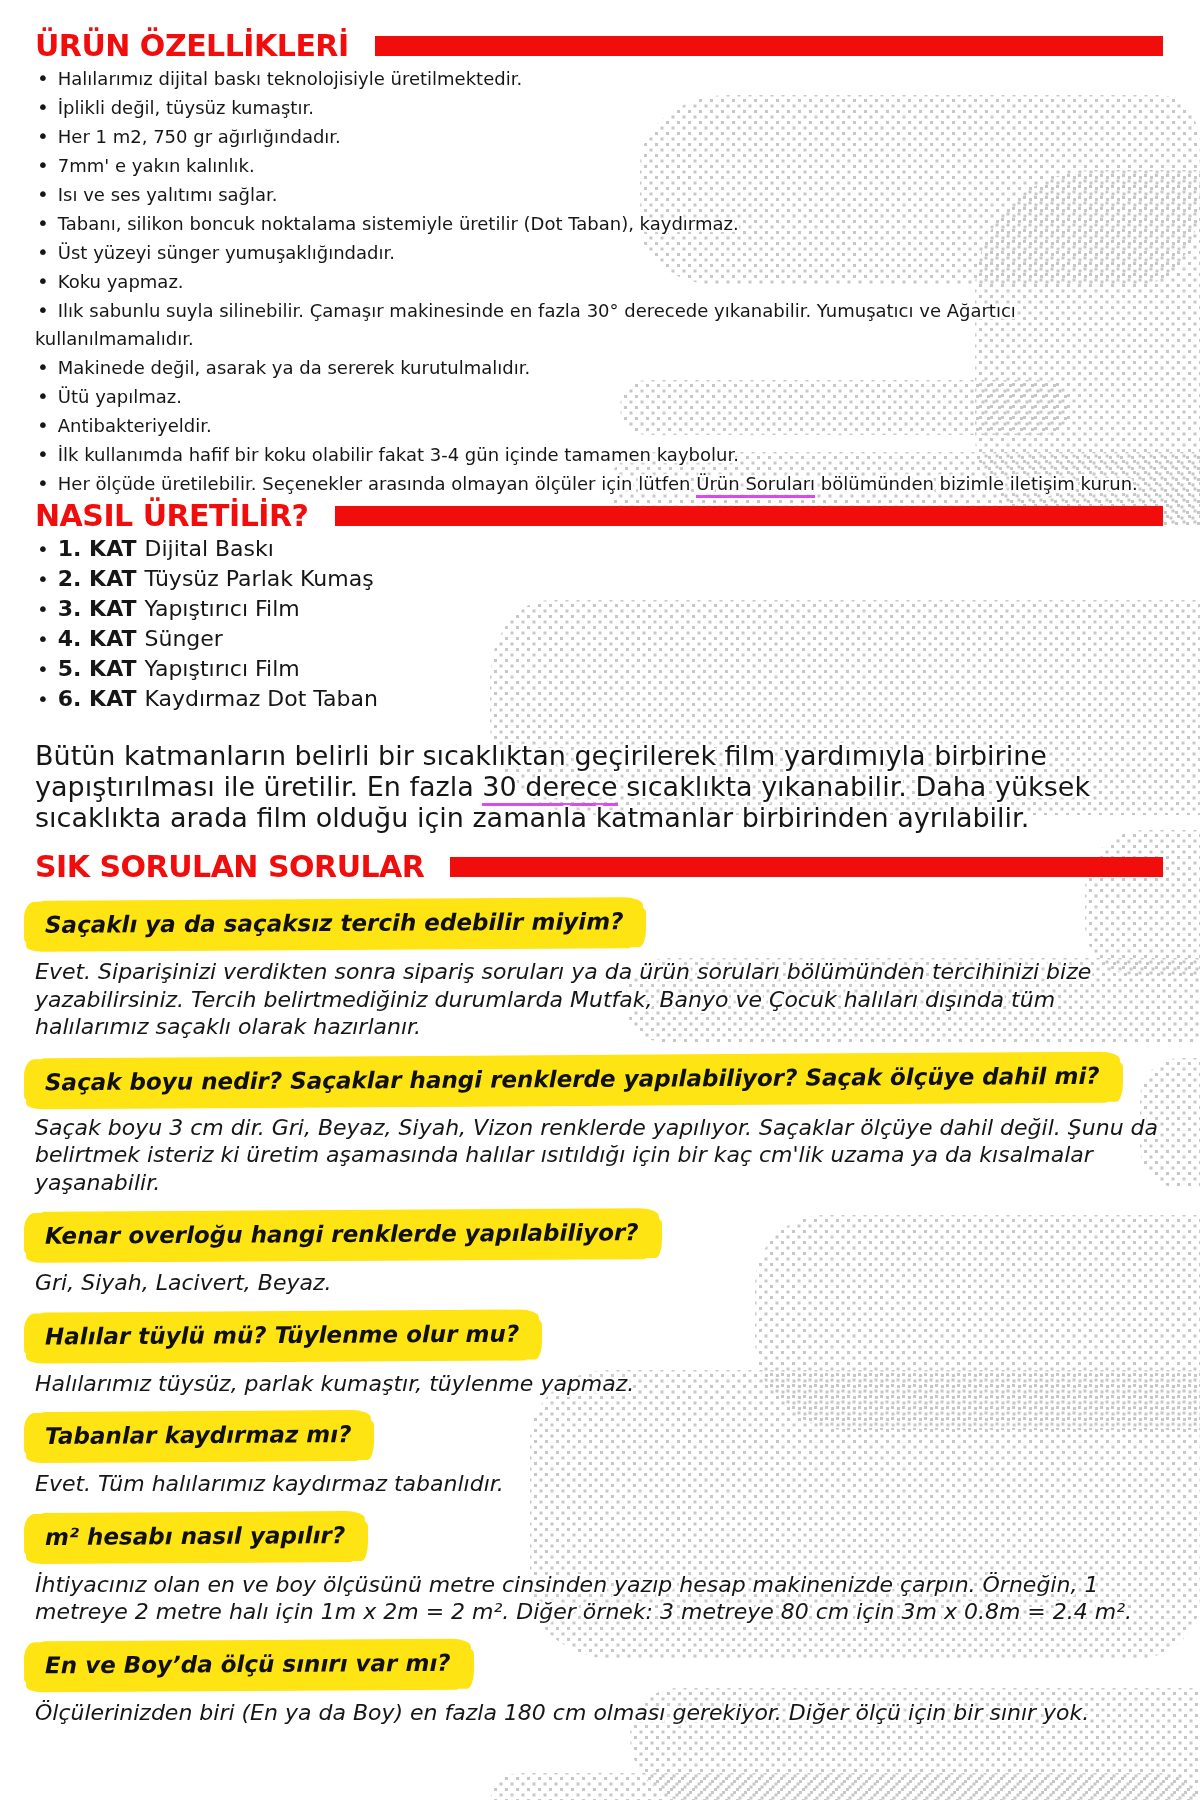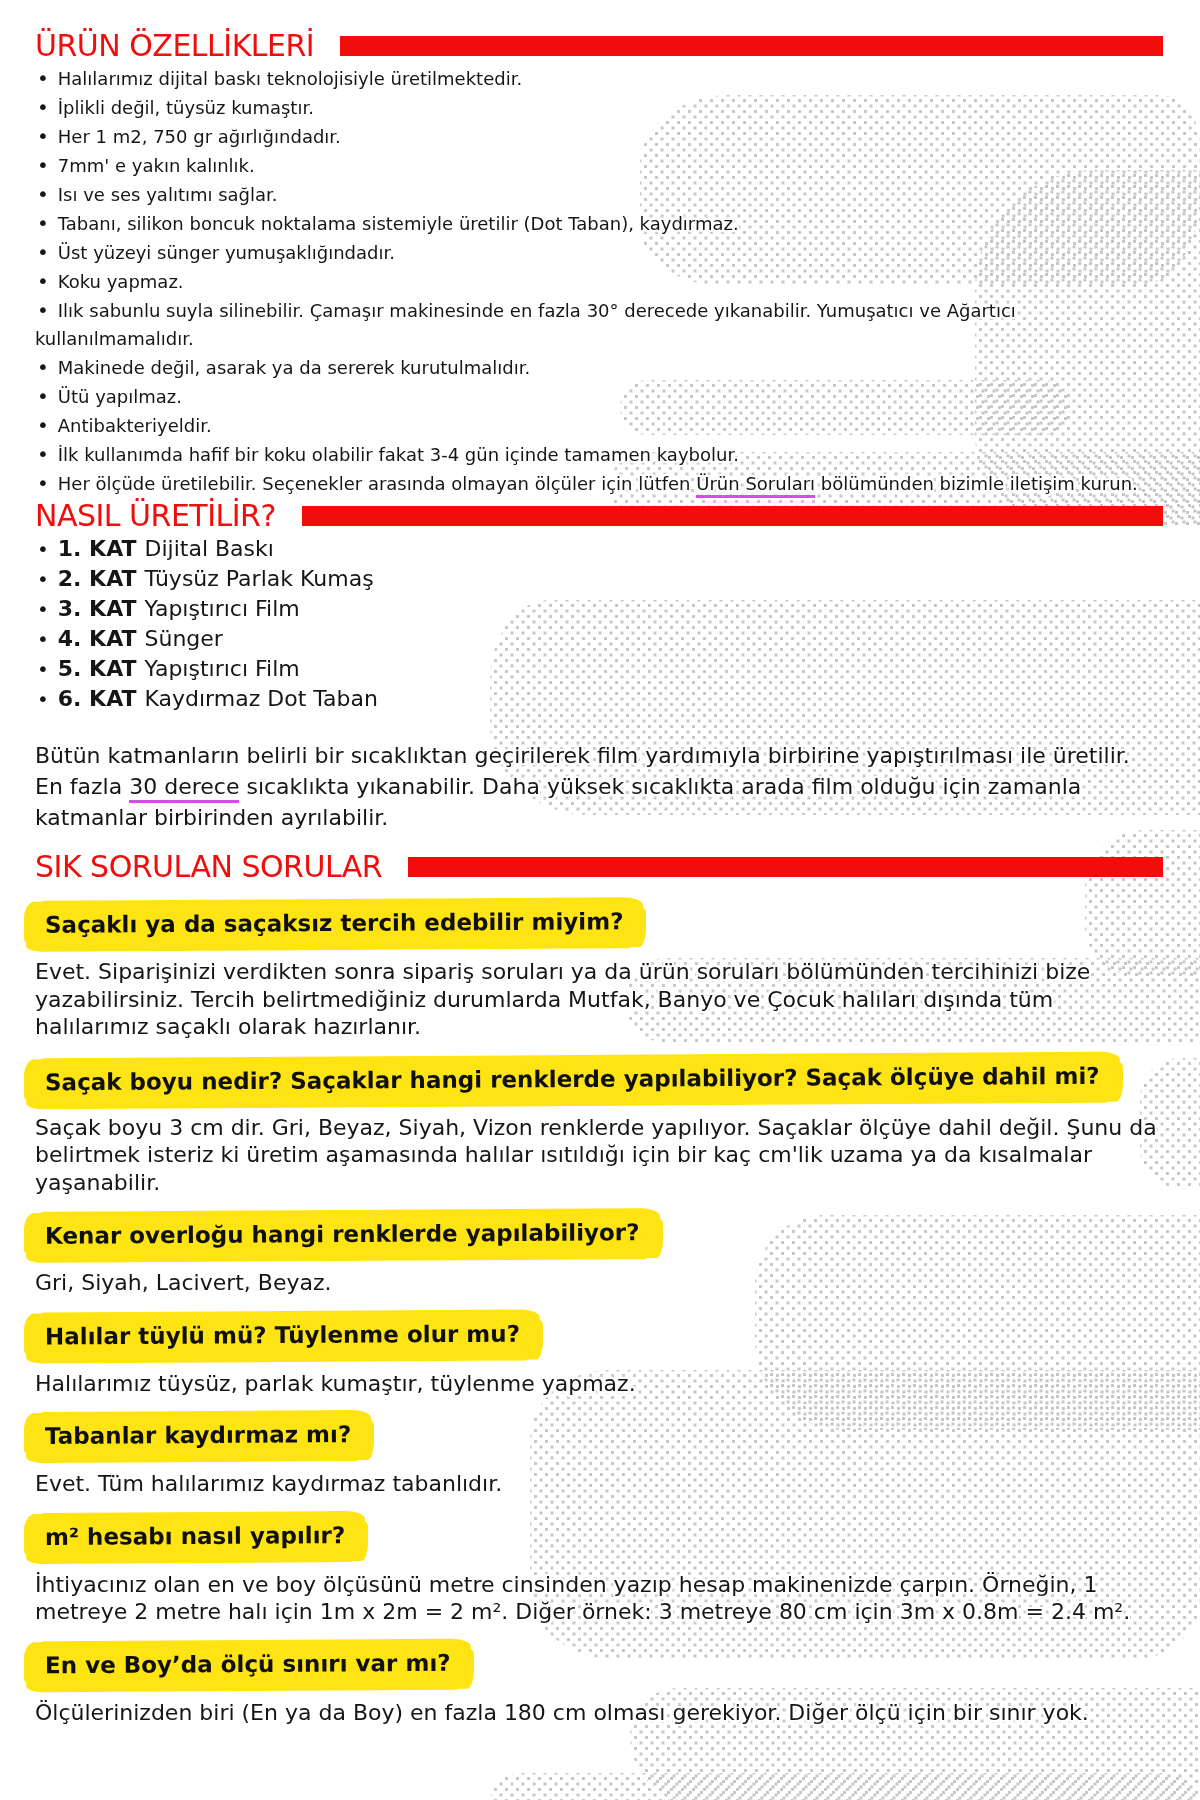--- a/index.html
+++ b/index.html
@@ -18,21 +18,21 @@
       radial-gradient(#c7c7c7 1.7px, transparent 2px);
     background-size:11px 11px;
     background-position:0 0, 5.5px 5.5px;
   }
 
   
   .content{position:relative;z-index:1;padding:28px 37px 0 35px;}
 
   .section-header{display:flex;align-items:center;gap:26px;height:36px;}
   .section-title{
-    color:#f20d0d;font-size:30px;font-weight:400;letter-spacing:-0.5px;
+    color:#f20d0d;font-size:30px;font-weight:700;letter-spacing:-0.5px;
     white-space:nowrap;line-height:36px;
   }
   .section-bar{flex:1;height:20px;background:#f20d0d;}
 
   .halo{
     text-shadow:
       2px 0 0 #fff,-2px 0 0 #fff,0 2px 0 #fff,0 -2px 0 #fff,
       2px 2px 0 #fff,-2px -2px 0 #fff,2px -2px 0 #fff,-2px 2px 0 #fff,
       0 0 6px #fff,0 0 10px #fff;
   }
@@ -41,23 +41,23 @@
   .bullet{position:relative;font-size:18px;line-height:28px;font-weight:500;}
   .bullet::before{content:"•";margin:0 9px 0 2px;font-size:20px;}
 
   .bullets{margin:34px 0 22px 0;}
   .layers{margin:22px 0 0 0;}
   .layer{font-size:22px;line-height:30px;}
   .layer b{font-weight:700;margin-right:8px;}
 
   .u{border-bottom:3px solid #d946ef;padding-bottom:1px;text-decoration:none;color:inherit;}
 
-  .note{margin:26px 0 16px 0;font-size:22px;line-height:31px;font-weight:500;}
+  .note{margin:26px 0 16px 0;font-size:27px;line-height:31px;font-weight:500;}
 
-  .faq{margin-top:0;}
+  .faq{margin-top:0;font-style:italic;}
   .q-row{margin:16px 0 0 0;}
   .question{
     display:inline-block;white-space:nowrap;
     background:#ffe414;color:#101010;
     font-size:23px;font-weight:800;line-height:23px;
     padding:11px 18px 12px 16px;margin-left:-6px;
     border-radius:12px 22px 8px 18px / 18px 10px 20px 8px;
     box-shadow:
       6px 3px 0 -1px #ffe414,-6px -2px 0 -1px #ffe414,
       4px -4px 0 -2px #ffe414,-5px 5px 0 -2px #ffe414;

